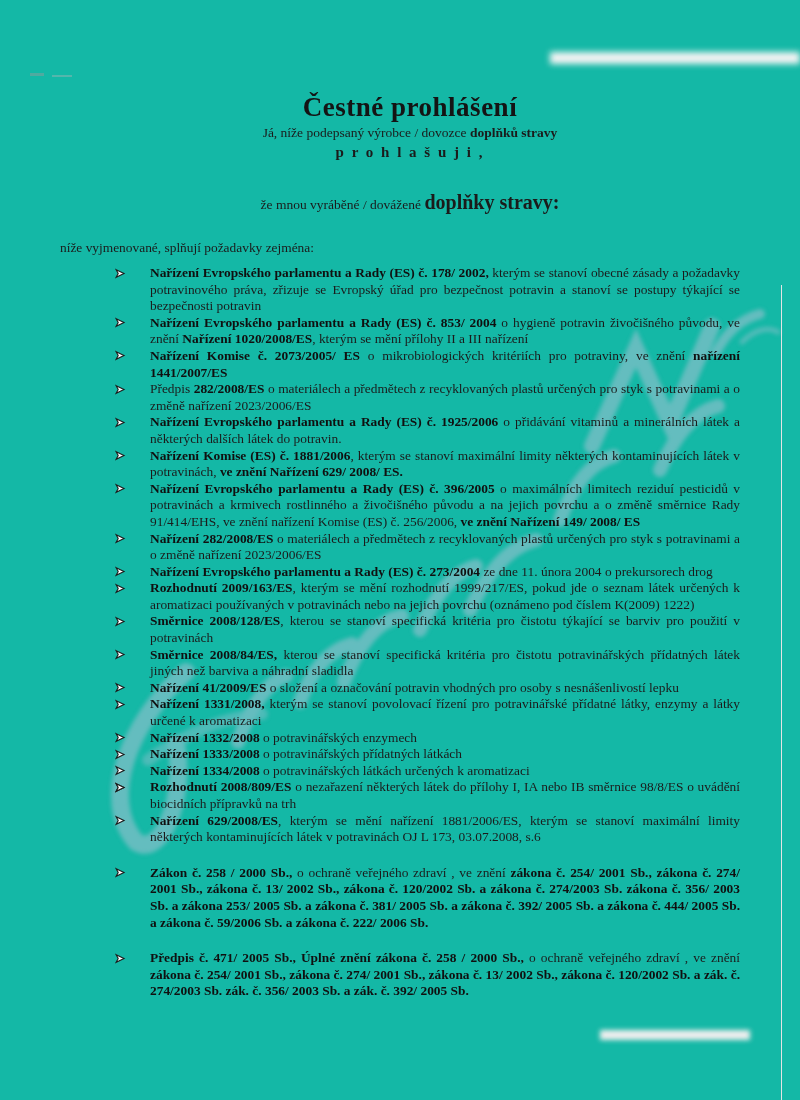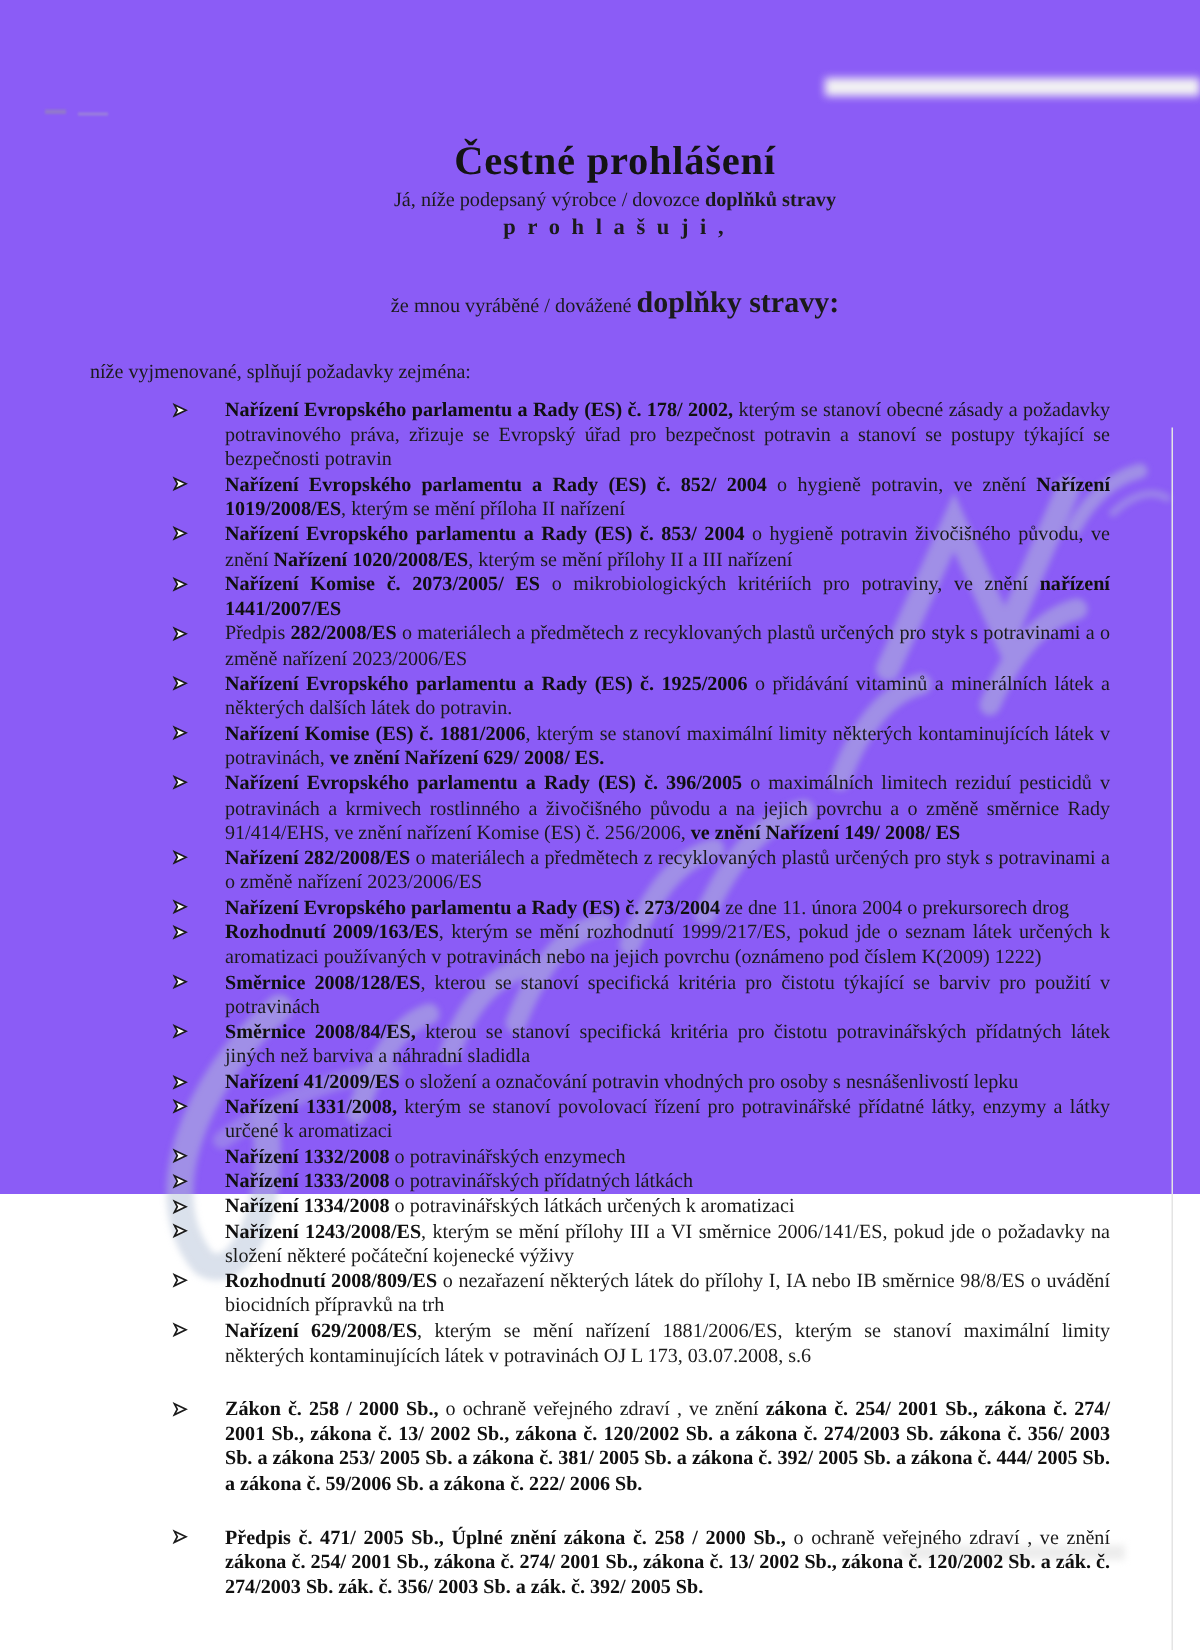--- a/index.html
+++ b/index.html
@@ -2,21 +2,21 @@
 <html lang="cs"><head>
 <meta charset="utf-8">
 <style>
   html,body{margin:0;padding:0;}
   body{
     width:800px;height:1100px;overflow:hidden;position:relative;
     background:#ffffff;
     font-family:"Liberation Serif","DejaVu Serif",serif;
     color:#1b1b1b;
   }
-  .scan-page{position:relative;width:800px;height:796px;background:#8b5cf6;}
+  .scan-page{position:relative;width:800px;height:1100px;background:#14b8a6;}
   
   .watermark{position:absolute;left:0;top:0;z-index:0;pointer-events:none;}
   .artifact{position:absolute;pointer-events:none;z-index:0;}
   .artifact-top-band{top:52px;right:0;width:250px;height:12px;background:#f3f3f3;filter:blur(3px);}
   .artifact-pencil-1{top:73px;left:30px;width:14px;height:3px;background:#9a9a9a;opacity:.45;filter:blur(.6px);}
   .artifact-pencil-2{top:75px;left:52px;width:20px;height:2px;background:#b5b5b5;opacity:.4;filter:blur(.7px);}
   .artifact-right-line{top:285px;right:18px;width:1px;height:815px;background:#e4e4e4;}
   .artifact-bottom-smudge{top:1030px;left:600px;width:150px;height:10px;background:#ededed;filter:blur(2.5px);}
   
   .doc{position:relative;z-index:1;padding:92px 60px 0 80px;}
@@ -76,25 +76,20 @@
     <p class="subtitle center"><span>Já, níže podepsaný výrobce / dovozce </span><span class="b">doplňků stravy</span></p>
     <p class="declare center">p r o h l a š u j i ,</p>
     <p class="produced center"><span>že mnou vyráběné / dovážené </span><span class="big">doplňky stravy:</span></p>
     <p class="intro">níže vyjmenované, splňují požadavky zejména:</p>
     <ul class="reg-list">
         <li class="reg-item"><span class="marker">
             <svg width="11" height="11" viewBox="0 0 11 11">
               <path d="M1.2 1.8 L9 5.5 L1.2 9.2 L3.2 5.5 Z" fill="#ffffff" stroke="#1b1b1b" stroke-width="1.1" stroke-linejoin="miter"></path>
             </svg>
           </span><span><span class="b">Nařízení Evropského parlamentu a Rady (ES) č. 178/ 2002,</span><span> kterým se stanoví obecné zásady a požadavky potravinového práva, zřizuje se Evropský úřad pro bezpečnost potravin a stanoví se postupy týkající se bezpečnosti potravin</span></span></li>
-        <li class="reg-item"><span class="marker">
-            <svg width="11" height="11" viewBox="0 0 11 11">
-              <path d="M1.2 1.8 L9 5.5 L1.2 9.2 L3.2 5.5 Z" fill="#ffffff" stroke="#1b1b1b" stroke-width="1.1" stroke-linejoin="miter"></path>
-            </svg>
-          </span><span><span class="b">Nařízení Evropského parlamentu a Rady (ES) č. 852/ 2004</span><span> o hygieně potravin, ve znění </span><span class="b">Nařízení 1019/2008/ES</span><span>, kterým se mění příloha II nařízení</span></span></li>
         <li class="reg-item"><span class="marker">
             <svg width="11" height="11" viewBox="0 0 11 11">
               <path d="M1.2 1.8 L9 5.5 L1.2 9.2 L3.2 5.5 Z" fill="#ffffff" stroke="#1b1b1b" stroke-width="1.1" stroke-linejoin="miter"></path>
             </svg>
           </span><span><span class="b">Nařízení Evropského parlamentu a Rady (ES) č. 853/ 2004</span><span> o hygieně potravin živočišného původu, ve znění </span><span class="b">Nařízení 1020/2008/ES</span><span>, kterým se mění přílohy II a III nařízení</span></span></li>
         <li class="reg-item"><span class="marker">
             <svg width="11" height="11" viewBox="0 0 11 11">
               <path d="M1.2 1.8 L9 5.5 L1.2 9.2 L3.2 5.5 Z" fill="#ffffff" stroke="#1b1b1b" stroke-width="1.1" stroke-linejoin="miter"></path>
             </svg>
           </span><span><span class="b">Nařízení Komise č. 2073/2005/ ES</span><span> o mikrobiologických kritériích pro potraviny, ve znění </span><span class="b">nařízení 1441/2007/ES</span></span></li>
@@ -165,21 +160,21 @@
           </span><span><span class="b">Nařízení 1333/2008</span><span> o potravinářských přídatných látkách</span></span></li>
         <li class="reg-item"><span class="marker">
             <svg width="11" height="11" viewBox="0 0 11 11">
               <path d="M1.2 1.8 L9 5.5 L1.2 9.2 L3.2 5.5 Z" fill="#ffffff" stroke="#1b1b1b" stroke-width="1.1" stroke-linejoin="miter"></path>
             </svg>
           </span><span><span class="b">Nařízení 1334/2008</span><span> o potravinářských látkách určených k aromatizaci</span></span></li>
         <li class="reg-item"><span class="marker">
             <svg width="11" height="11" viewBox="0 0 11 11">
               <path d="M1.2 1.8 L9 5.5 L1.2 9.2 L3.2 5.5 Z" fill="#ffffff" stroke="#1b1b1b" stroke-width="1.1" stroke-linejoin="miter"></path>
             </svg>
-          </span><span><span class="b">Nařízení 1243/2008/ES</span><span>, kterým se mění přílohy III a VI směrnice 2006/141/ES, pokud jde o požadavky na složení některé počáteční kojenecké výživy</span></span></li>
+          </span></li>
         <li class="reg-item"><span class="marker">
             <svg width="11" height="11" viewBox="0 0 11 11">
               <path d="M1.2 1.8 L9 5.5 L1.2 9.2 L3.2 5.5 Z" fill="#ffffff" stroke="#1b1b1b" stroke-width="1.1" stroke-linejoin="miter"></path>
             </svg>
           </span><span><span class="b">Rozhodnutí 2008/809/ES</span><span> o nezařazení některých látek do přílohy I, IA nebo IB směrnice 98/8/ES o uvádění biocidních přípravků na trh</span></span></li>
         <li class="reg-item"><span class="marker">
             <svg width="11" height="11" viewBox="0 0 11 11">
               <path d="M1.2 1.8 L9 5.5 L1.2 9.2 L3.2 5.5 Z" fill="#ffffff" stroke="#1b1b1b" stroke-width="1.1" stroke-linejoin="miter"></path>
             </svg>
           </span><span><span class="b">Nařízení 629/2008/ES</span><span>, kterým se mění nařízení 1881/2006/ES, kterým se stanoví maximální limity některých kontaminujících látek v potravinách  OJ L 173, 03.07.2008, s.6</span></span></li>

